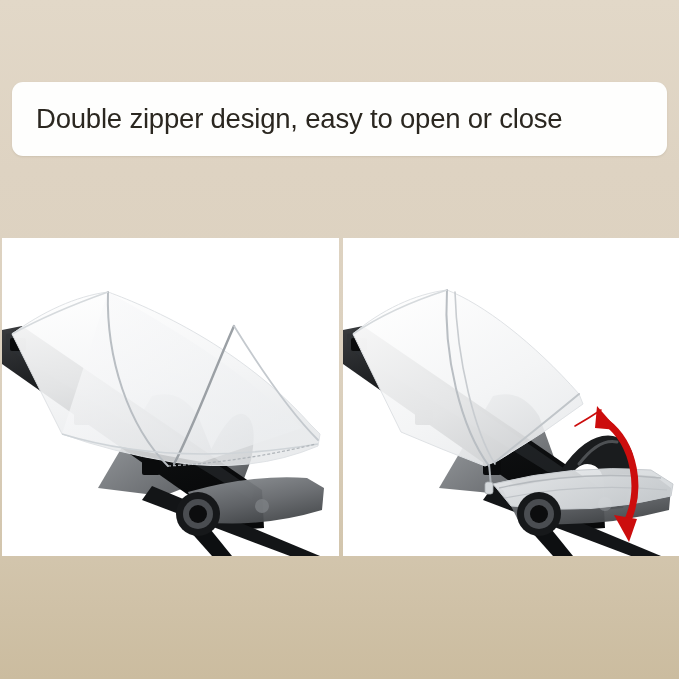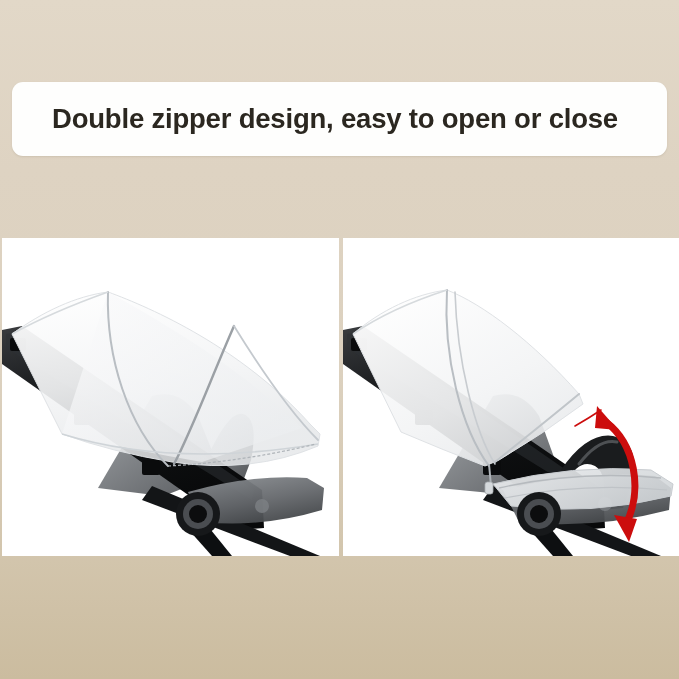--- a/index.html
+++ b/index.html
@@ -35,23 +35,23 @@
     width: 655px;
     height: 74px;
     box-sizing: border-box;
     background: #fefefd;
     border-radius: 11px;
     display: flex;
     align-items: center;
     box-shadow: 0 1px 2px rgba(120,105,80,0.16);
   }
   #banner-text {
-    padding-left: 40px;
+    padding-left: 24px;
     font-size: 27.5px;
-    font-weight: bold;
+    font-weight: normal;
     letter-spacing: -0.2px;
     color: #2b2720;
     white-space: nowrap;
   }
 
   
   .panel {
     position: absolute;
     top: 238px;
     width: 337px;

